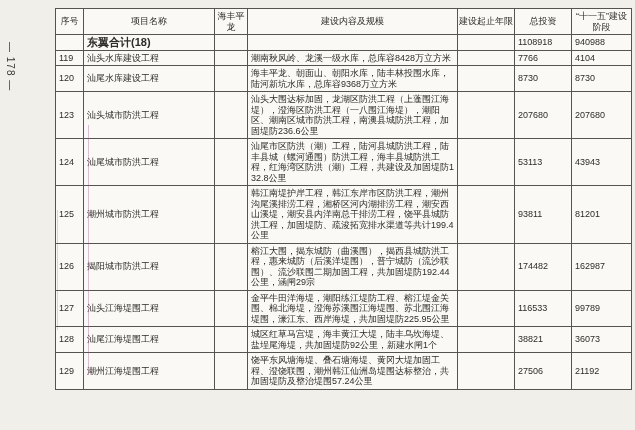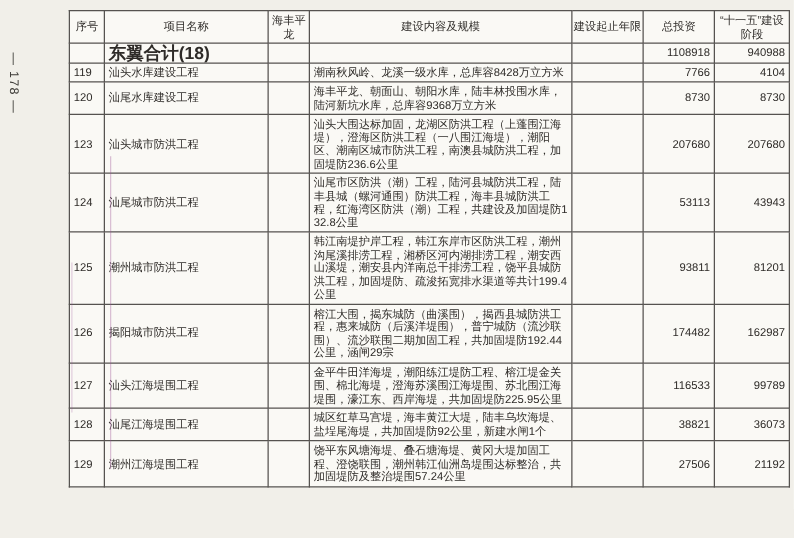--- a/index.html
+++ b/index.html
@@ -43,23 +43,23 @@
     word-break: break-all;
     overflow: hidden;
   }
   thead th {
     text-align: center;
     font-weight: normal;
     padding: 2px 1px;
     height: 24px;
   }
   td.col-no, td.col-years { }
-  td.col-total, td.col-plan { text-align: right; }
+  td.col-total, td.col-plan { }
   td.col-name, td.col-content { text-align: left; }
-  tr.total-row td.col-name { font-weight: bold; font-size: 14px; }
+  tr.total-row td.col-name { font-weight: bold; font-size: 11px; }
   tr.total-row td { height: 13px; }
   .artifact {
     position: absolute;
     left: 88px;
     top: 125px;
     width: 1px;
     height: 250px;
     background: rgba(155, 79, 150, 0.35);
     pointer-events: none;
   }

